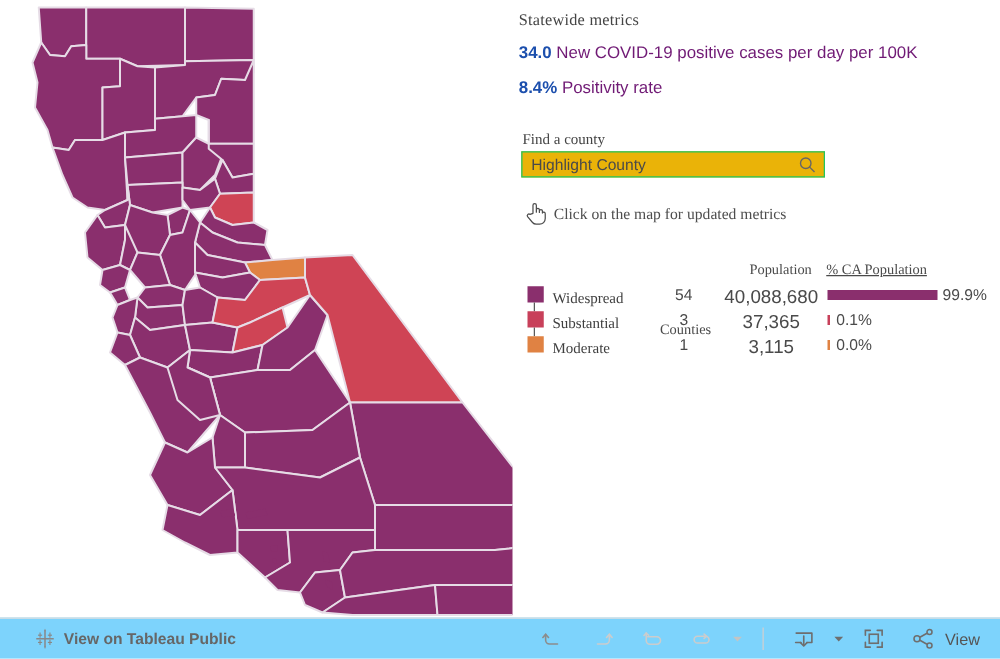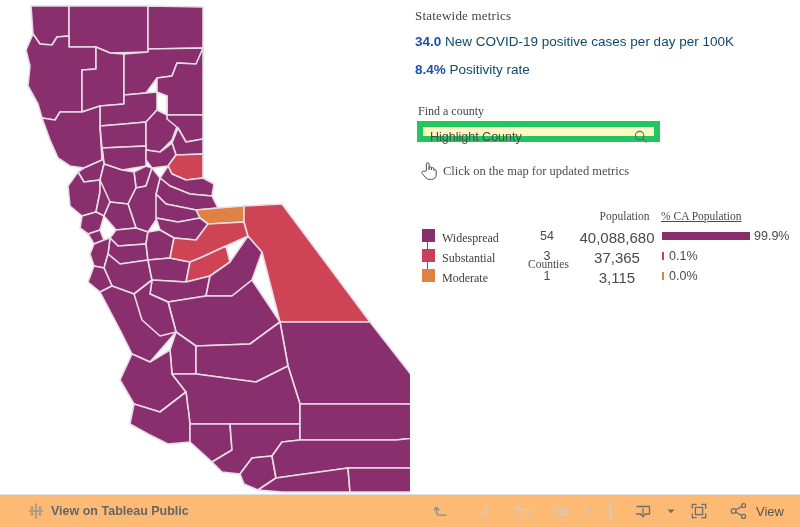--- a/index.html
+++ b/index.html
@@ -60,40 +60,40 @@
     font-size: 13.5px;
     color: #555555;
     white-space: nowrap;
   }
   .metric-row.m1 { top: 34px; }
   .metric-row.m2 { top: 62px; }
   .metric-value {
     color: #1c4fad;
     font-weight: bold;
   }
-  .metric-label { color: #0c4a6e; }
+  .metric-label { color: #701a75; }
 
   .find-county-label {
     position: absolute;
     left: 8px;
     top: 104px;
     font-family: "Liberation Serif", serif;
     font-size: 12px;
     color: #444444;
     text-align: right;
   }
 
   .search-wrap {
     position: absolute;
     left: 7px;
     top: 121px;
     width: 243px;
     height: 21px;
-    border: 6px solid #22c55e;
-    background: #fef9c3;
+    border: 1px solid #22c55e;
+    background: #eab308;
     box-sizing: border-box;
   }
   .search-input {
     position: absolute;
     left: 0; top: 0;
     width: 215px;
     height: 19px;
     border: 0;
     outline: 0;
     padding: 0 0 0 7px;
@@ -209,21 +209,21 @@
     white-space: nowrap;
   }
 
   
   #toolbar {
     position: absolute;
     left: 0;
     top: 494px;
     width: 800px;
     height: 33px;
-    background: #fdba74;
+    background: #7dd3fc;
     border-top: 1px solid #e0e0e0;
     box-sizing: border-box;
   }
   .tb-left {
     position: absolute;
     left: 28px;
     top: 0;
     height: 32px;
     display: flex;
     align-items: center;

